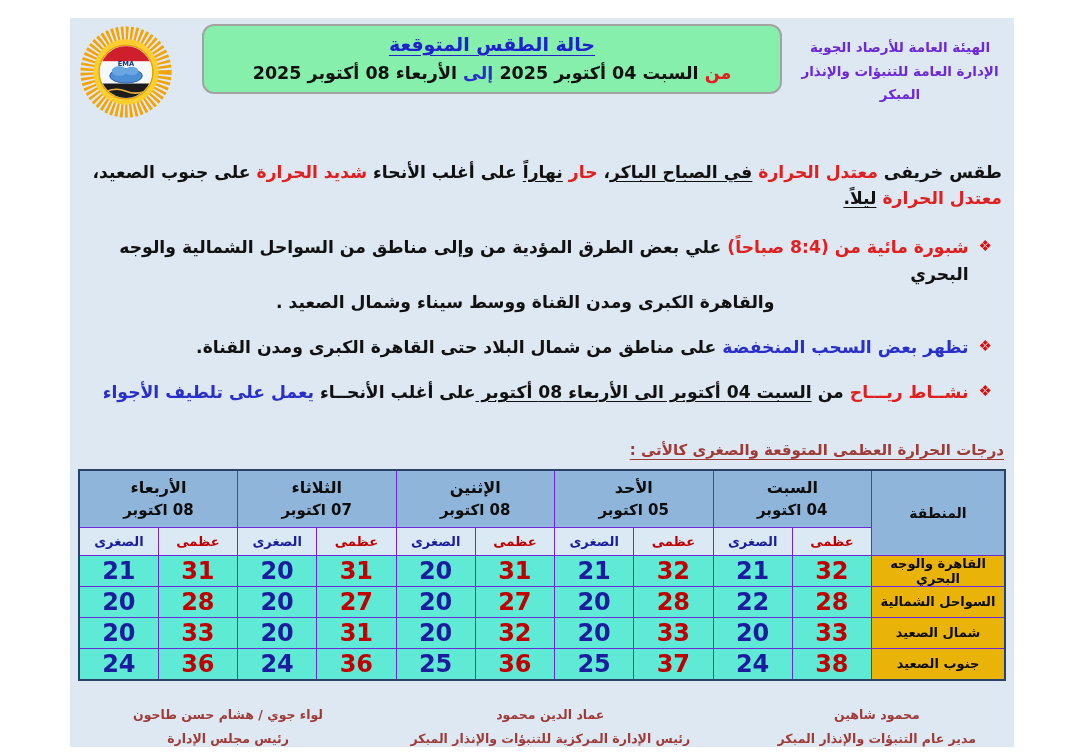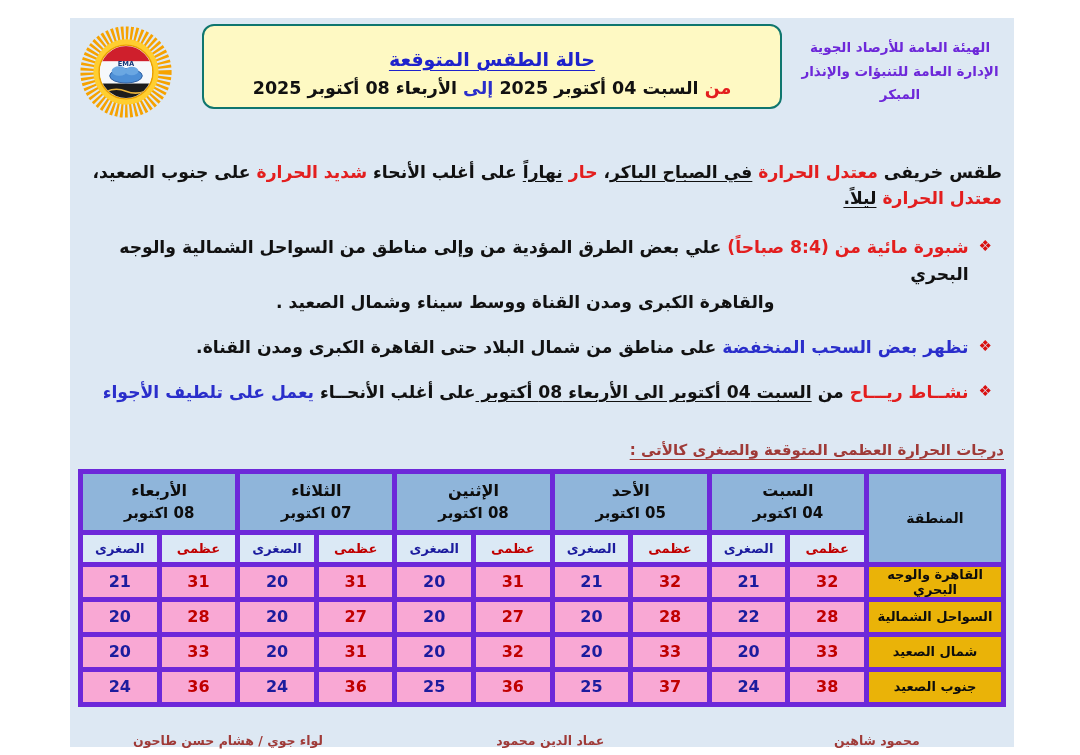--- a/index.html
+++ b/index.html
@@ -6,56 +6,56 @@
   body{font-family:"DejaVu Sans", sans-serif;}
   .page{width:1080px;height:755px;box-sizing:border-box;background:#ffffff;
         padding:18px 66px 8px 70px;overflow:hidden;}
   .canvas{width:100%;height:100%;box-sizing:border-box;background:#dde8f3;
           padding:6px 8px 0 8px;direction:rtl;}
 
   
   .hdr{display:flex;align-items:flex-start;gap:12px;}
   .org{width:212px;text-align:center;font-weight:bold;font-size:13.5px;
        color:#6d28d9;line-height:1.75;padding-top:12px;}
-  .title-box{flex:1;background:#fef9c3;border:2px solid #0f766e;border-radius:12px;
-             padding:22px 10px 9px;text-align:center;margin-left:16px;}
+  .title-box{flex:1;background:#86efac;border:2px solid #a3a3a3;border-radius:12px;
+             padding:7px 10px 9px;text-align:center;margin-left:16px;}
   .main-title{color:#1e22cc;font-size:19px;font-weight:bold;
               text-decoration:underline;text-underline-offset:4px;}
   .date-line{font-size:17.5px;font-weight:bold;margin-top:8px;color:#111;}
   .logo-wrap{width:96px;height:96px;flex:0 0 auto;}
 
   
   .intro{margin:40px 4px 0;font-size:17.2px;font-weight:bold;color:#111;
          line-height:1.5;text-align:right;}
   .u{text-decoration:underline;text-underline-offset:3px;}
   .bullet{display:flex;align-items:flex-start;margin:18px 14px 0 4px;}
   .marker{color:#d90f0f;font-size:15px;line-height:1.7;margin-left:10px;flex:0 0 auto;}
   .btxt{flex:1;font-size:17.2px;font-weight:bold;color:#111;line-height:1.62;}
   .bline{text-align:right;}
   .bline.center{text-align:center;}
 
   
   .caption{margin:34px 2px 10px;text-align:right;font-size:15px;font-weight:bold;
            color:#9f3a37;text-decoration:underline;text-underline-offset:4px;}
   table.temps{width:100%;border-collapse:collapse;table-layout:fixed;
               border:2px solid #2a4168;background:#dde8f3;}
-  table.temps .cell{border:5px solid #6d28d9;text-align:center;vertical-align:middle;
+  table.temps .cell{border:1px solid #6d28d9;text-align:center;vertical-align:middle;
                     font-weight:bold;padding:0;}
   th.region-head{background:#8fb5da;color:#0d0d0d;font-size:14px;width:132px;}
   th.day-head{background:#8fb5da;color:#0d0d0d;height:56px;
               border-bottom:2px solid #ffffff;border-left:1px solid #7ea3c9;}
   .day-name{font-size:16px;line-height:1.4;}
   .day-date{font-size:15px;line-height:1.4;}
   th.sub-head{background:#dbe9f5;height:27px;font-size:13px;
               border-bottom:2px solid #ffffff;}
   th.max-lab{color:#c00000;}
   th.min-lab{color:#1c1c9e;}
   td.region-cell{background:#eab308;color:#0d0d0d;font-size:13px;height:30px;
                  border-bottom:3px solid #ffffff;padding:0 2px;}
-  td.num{background:#f9a8d4;font-size:16px;height:30px;border-bottom:3px solid #ffffff;}
+  td.num{background:#5eead4;font-size:24px;height:30px;border-bottom:3px solid #ffffff;}
   td.num.max{color:#c00000;}
   td.num.min{color:#1c1c9e;}
 
   
   .sigs{display:flex;justify-content:space-between;margin:22px 0 0;
         padding:0 30px 0 55px;}
   .sig{text-align:center;color:#9f3a37;font-weight:bold;font-size:12.5px;
        line-height:1.9;}
 </style>
 </head>

